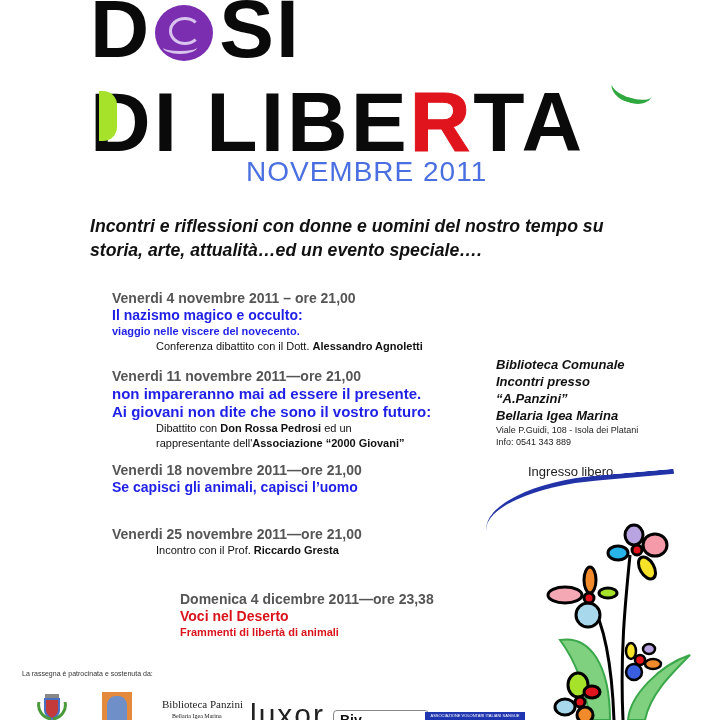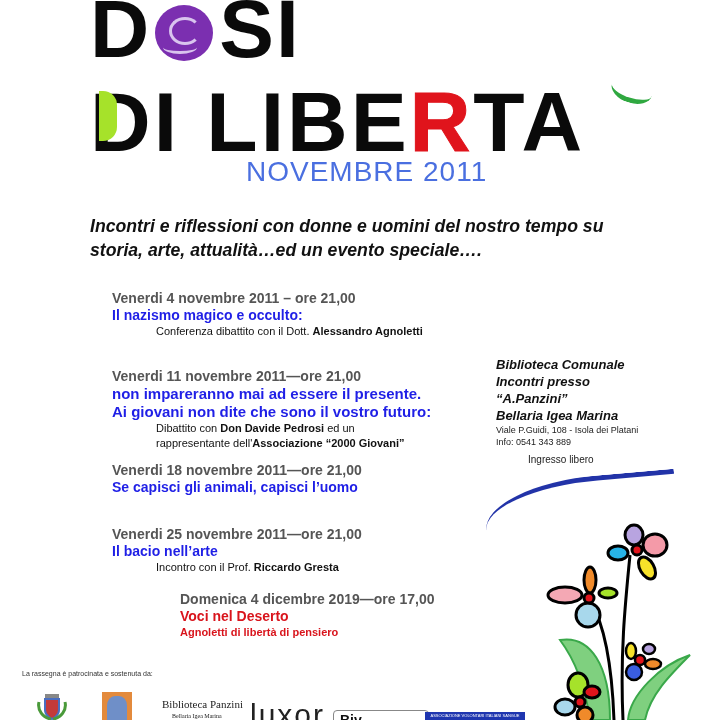--- a/index.html
+++ b/index.html
@@ -64,21 +64,21 @@
   #ev1 { left: 112px; top: 290px; }
   #ev2 { left: 112px; top: 368px; }
   #ev3 { left: 112px; top: 462px; }
   #ev4 { left: 112px; top: 526px; }
   #ev5 { left: 180px; top: 591px; }
 
   
   #venue { position: absolute; left: 496px; top: 356px; }
   .venue-line { font-size: 13px; font-weight: bold; font-style: italic; color: #111; line-height: 17px; white-space: nowrap; }
   .venue-small { font-size: 9px; color: #222; line-height: 12px; white-space: nowrap; }
-  .venue-free { font-size: 10px; color: #222; margin-top: 6px; padding-left: 32px; }
+  .venue-free { font-size: 13px; color: #222; margin-top: 18px; padding-left: 32px; }
   .blue-stroke {
     position: absolute; left: 484px; top: 477px; width: 192px; height: 40px;
     border-top: 5px solid #2233a8; border-radius: 60% 0 0 0 / 100% 0 0 0; transform: rotate(-5deg);
   }
 
   
   #sponsor-caption { position: absolute; left: 22px; top: 670px; font-size: 7px; color: #333; }
   .logo { position: absolute; }
   #logo-crest { left: 35px; top: 692px; width: 34px; height: 28px; }
   #logo-bust { left: 102px; top: 692px; width: 30px; height: 28px; background: #e38a3c; }
@@ -103,46 +103,46 @@
 <div id="subtitle-month">NOVEMBRE 2011</div>
 
 <div id="intro">
   <div>Incontri e riflessioni con donne e uomini del nostro tempo su</div>
   <div>storia, arte, attualità…ed un evento speciale….</div>
 </div>
 
 <div id="ev1" class="event">
   <div class="ev-date">Venerdi 4 novembre 2011 – ore 21,00</div>
   <div class="ev-title">Il nazismo magico e occulto:</div>
+  <div class="ev-sub">viaggio nelle viscere del novecento.</div>
   <div class="ev-desc"><span>Conferenza dibattito con il Dott.</span> <b>Alessandro Agnoletti</b></div>
 </div>
 
 <div id="ev2" class="event">
   <div class="ev-date">Venerdi 11 novembre 2011—ore 21,00</div>
   <div class="ev-title big">non impareranno mai ad essere il presente.</div>
   <div class="ev-title big">Ai giovani non dite che sono il vostro futuro:</div>
-  <div class="ev-desc"><span>Dibattito con</span> <b>Don Davide Pedrosi</b> <span>ed un</span></div>
+  <div class="ev-desc"><span>Dibattito con</span> <b>Don Rossa Pedrosi</b> <span>ed un</span></div>
   <div class="ev-desc"><span>rappresentante dell'</span><b>Associazione “2000 Giovani”</b></div>
 </div>
 
 <div id="ev3" class="event">
   <div class="ev-date">Venerdi 18 novembre 2011—ore 21,00</div>
   <div class="ev-title">Se capisci gli animali, capisci l’uomo</div>
 </div>
 
 <div id="ev4" class="event">
   <div class="ev-date">Venerdi 25 novembre 2011—ore 21,00</div>
-  <div class="ev-title">Il bacio nell’arte</div>
   <div class="ev-desc"><span>Incontro con il Prof.</span> <b>Riccardo Gresta</b></div>
 </div>
 
 <div id="ev5" class="event">
-  <div class="ev-date">Domenica 4 dicembre 2019—ore 17,00</div>
+  <div class="ev-date">Domenica 4 dicembre 2011—ore 23,38</div>
   <div class="ev-title red">Voci nel Deserto</div>
-  <div class="ev-sub red">Agnoletti di libertà di pensiero</div>
+  <div class="ev-sub red">Frammenti di libertà di animali</div>
 </div>
 
 <div id="venue">
   <div class="venue-line">Biblioteca Comunale</div>
   <div class="venue-line">Incontri presso</div>
   <div class="venue-line">“A.Panzini”</div>
   <div class="venue-line">Bellaria Igea Marina</div>
   <div class="venue-small">Viale P.Guidi, 108 - Isola dei Platani</div>
   <div class="venue-small">Info: 0541 343 889</div>
   <div class="venue-small venue-free">Ingresso libero</div>

